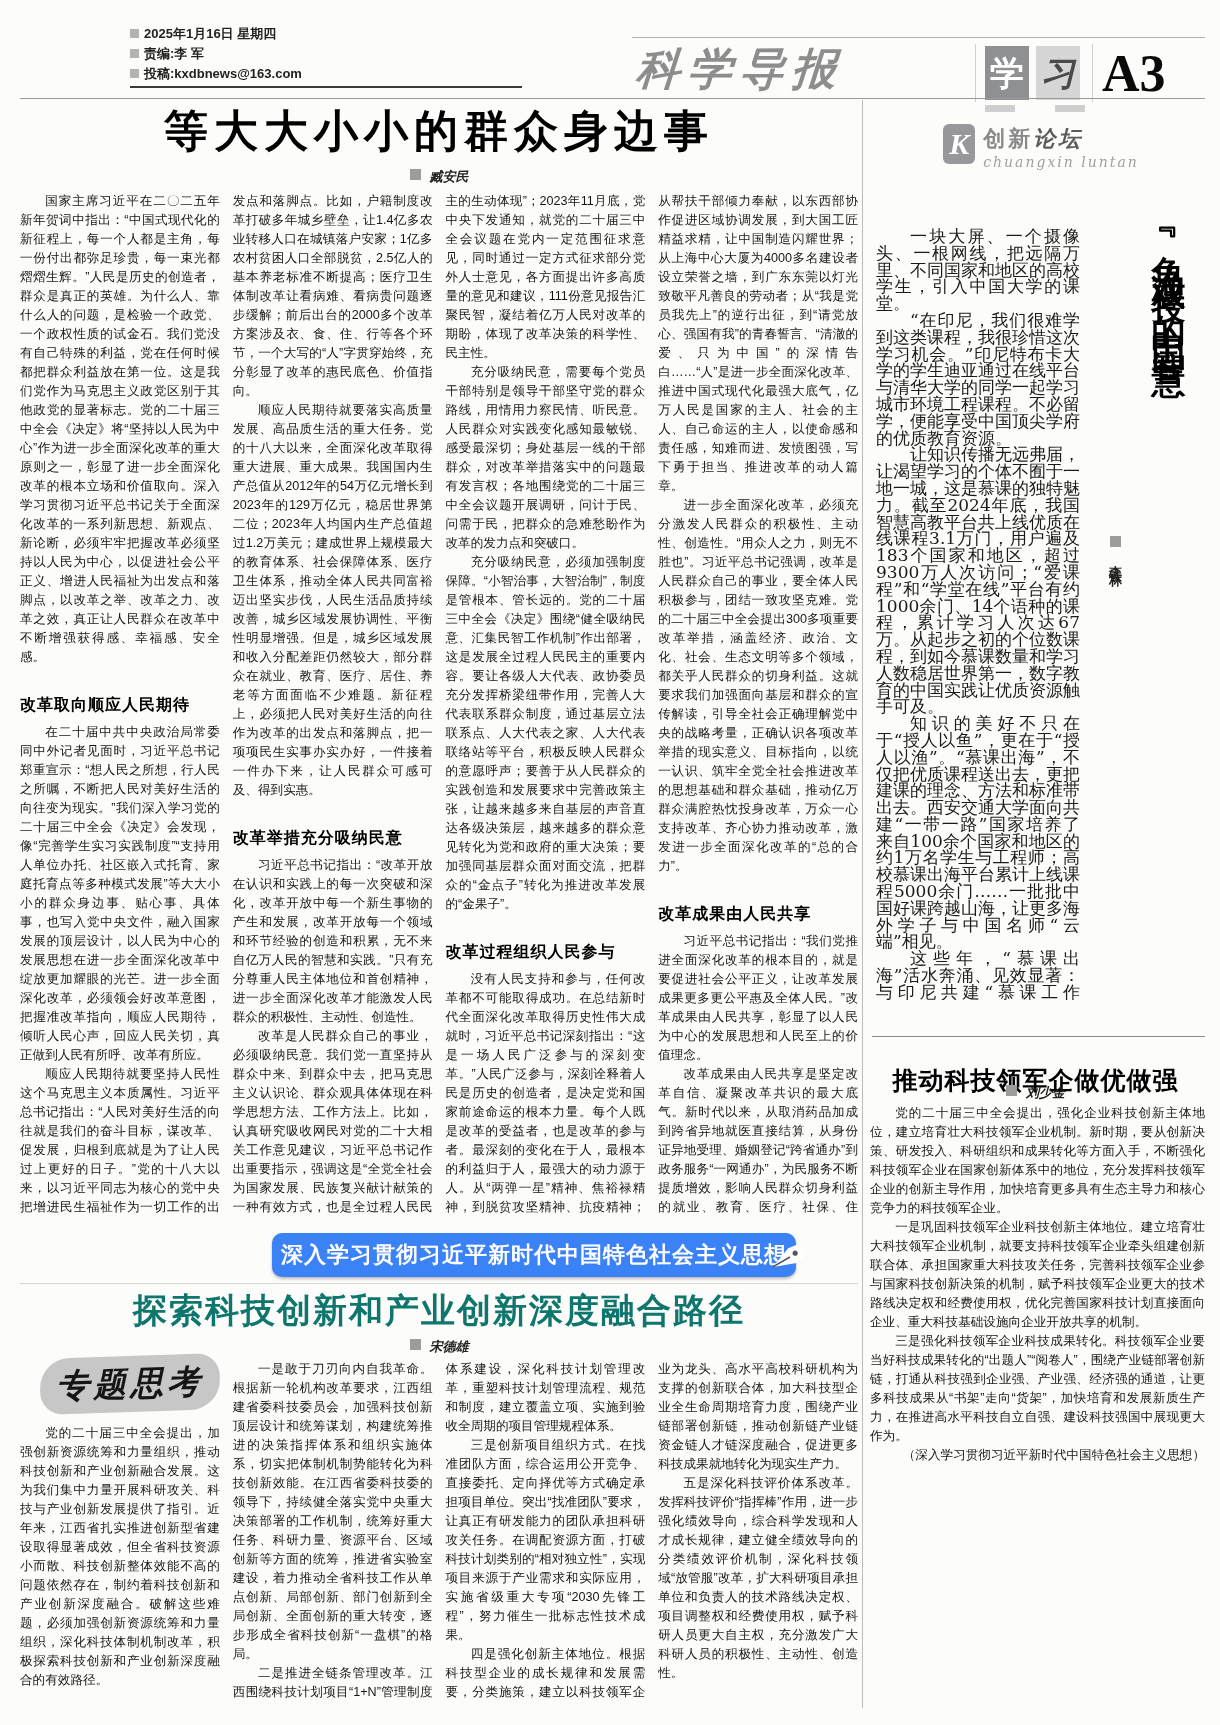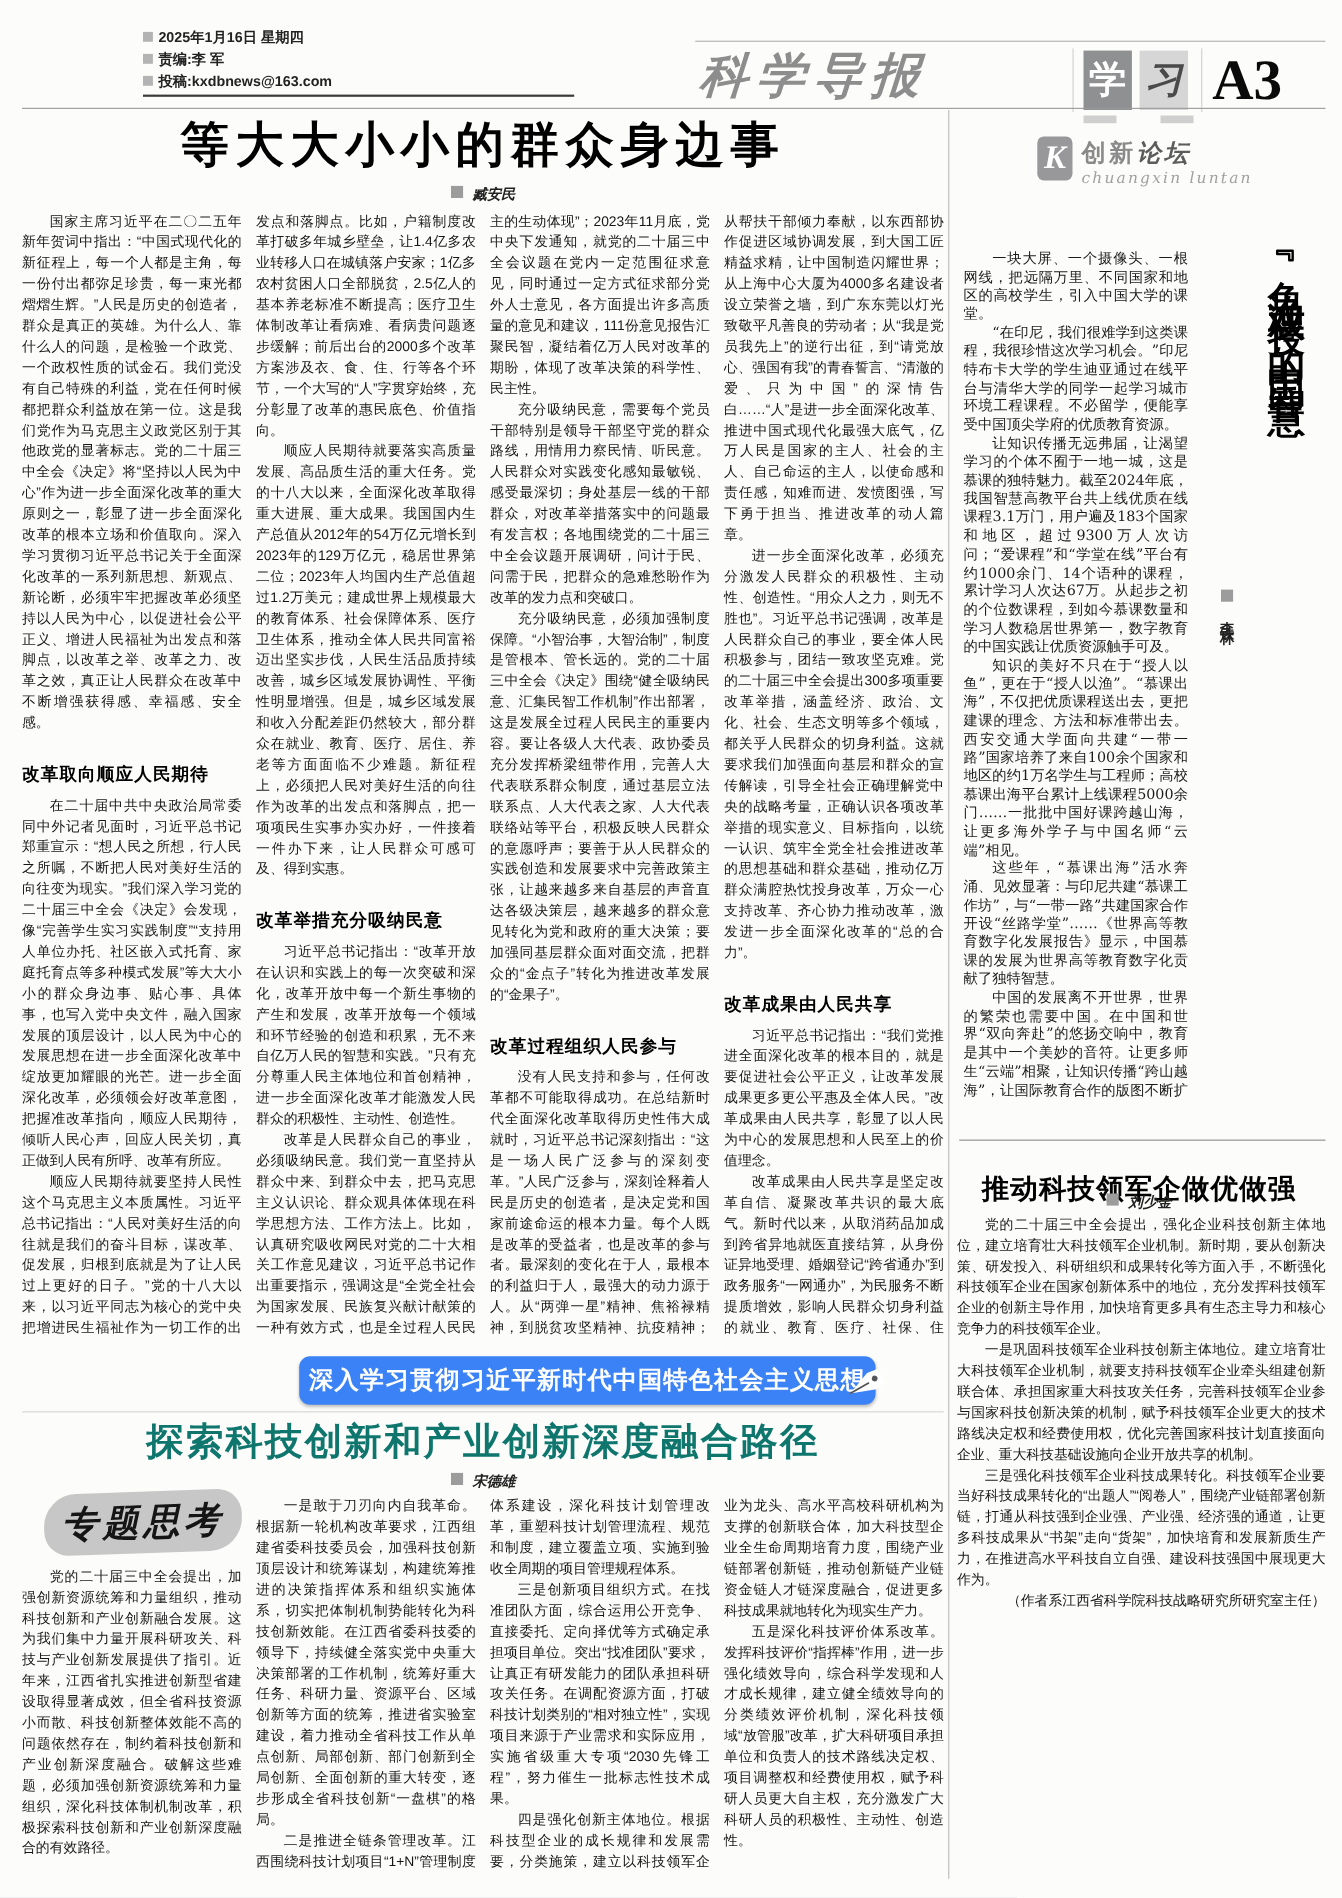--- a/index.html
+++ b/index.html
@@ -56,21 +56,21 @@
   .deco-sq{position:absolute;top:105px;height:7px;background:#cfcfcf;}
   .forum{position:absolute;left:876px;top:124px;width:330px;display:flex;justify-content:center;}
   .k-box{width:32px;height:40px;background:#98989a;border-radius:6px;color:#fff;
          font-family:"Liberation Serif",serif;font-size:30px;font-weight:bold;font-style:italic;
          text-align:center;line-height:40px;margin-right:8px;}
   .forum-cn{font-size:22px;letter-spacing:3px;white-space:nowrap;}
   .forum-cn .b1{color:#8a8a8a;font-weight:bold;}
   .forum-cn .b2{color:#5c5c5c;font-family:"DejaVu Serif",serif;font-style:italic;font-weight:bold;}
   .forum-py{font-family:"DejaVu Serif",serif;font-style:italic;color:#a0a0a0;font-size:14px;letter-spacing:2px;}
   .fish-text{position:absolute;left:876px;top:228px;width:204px;height:772px;overflow:hidden;
-             font-family:"DejaVu Serif",serif;font-size:13px;line-height:16.8px;text-align:justify;color:#1a1a1a;}
+             font-family:"DejaVu Serif",serif;font-size:17px;line-height:16.8px;text-align:justify;color:#1a1a1a;}
   .fish-text p{margin:0;text-indent:2em;}
   .fish-title{position:absolute;left:1146px;top:216px;height:790px;writing-mode:vertical-rl;
               font-family:"Liberation Sans",sans-serif;font-size:34px;font-weight:900;
               letter-spacing:12px;color:#000;}
   .fish-byline{position:absolute;left:1106px;top:536px;writing-mode:vertical-rl;
                font-size:13px;font-weight:bold;color:#222;letter-spacing:4px;}
   .fish-byline .vsq{display:inline-block;width:11px;height:11px;background:#9c9c9c;margin-bottom:8px;}
   .divider2{position:absolute;left:872px;top:1036px;width:333px;height:1px;background:#8a8a8a;}
   .leader-title{position:absolute;left:866px;top:1064px;width:339px;text-align:center;
                 font-size:25px;font-weight:900;letter-spacing:1px;color:#000;}
@@ -168,16 +168,16 @@
     </div>
   <div class="fish-byline"><span class="vsq"></span><span>李铁林</span></div>
   <div class="fish-title">『鱼渔双授』的中国智慧</div>
   <div class="divider2"></div>
   <div class="leader-title">推动科技领军企做优做强</div>
   <div class="byline leader-byline"><span class="bsq"></span><span>刘少金</span></div>
   <div class="coltext leader-text" id="leader-text">
       <p>党的二十届三中全会提出，强化企业科技创新主体地位，建立培育壮大科技领军企业机制。新时期，要从创新决策、研发投入、科研组织和成果转化等方面入手，不断强化科技领军企业在国家创新体系中的地位，充分发挥科技领军企业的创新主导作用，加快培育更多具有生态主导力和核心竞争力的科技领军企业。</p>
       <p>一是巩固科技领军企业科技创新主体地位。建立培育壮大科技领军企业机制，就要支持科技领军企业牵头组建创新联合体、承担国家重大科技攻关任务，完善科技领军企业参与国家科技创新决策的机制，赋予科技领军企业更大的技术路线决定权和经费使用权，优化完善国家科技计划直接面向企业、重大科技基础设施向企业开放共享的机制。</p>
       <p>三是强化科技领军企业科技成果转化。科技领军企业要当好科技成果转化的“出题人”“阅卷人”，围绕产业链部署创新链，打通从科技强到企业强、产业强、经济强的通道，让更多科技成果从“书架”走向“货架”，加快培育和发展新质生产力，在推进高水平科技自立自强、建设科技强国中展现更大作为。</p>
-      <p class="credit">（作者系江西省科学院科技战略研究所研究室主任）</p>
+      <p class="credit">（深入学习贯彻习近平新时代中国特色社会主义思想）</p>
     </div>
 
 </div>
 
 </body></html>

